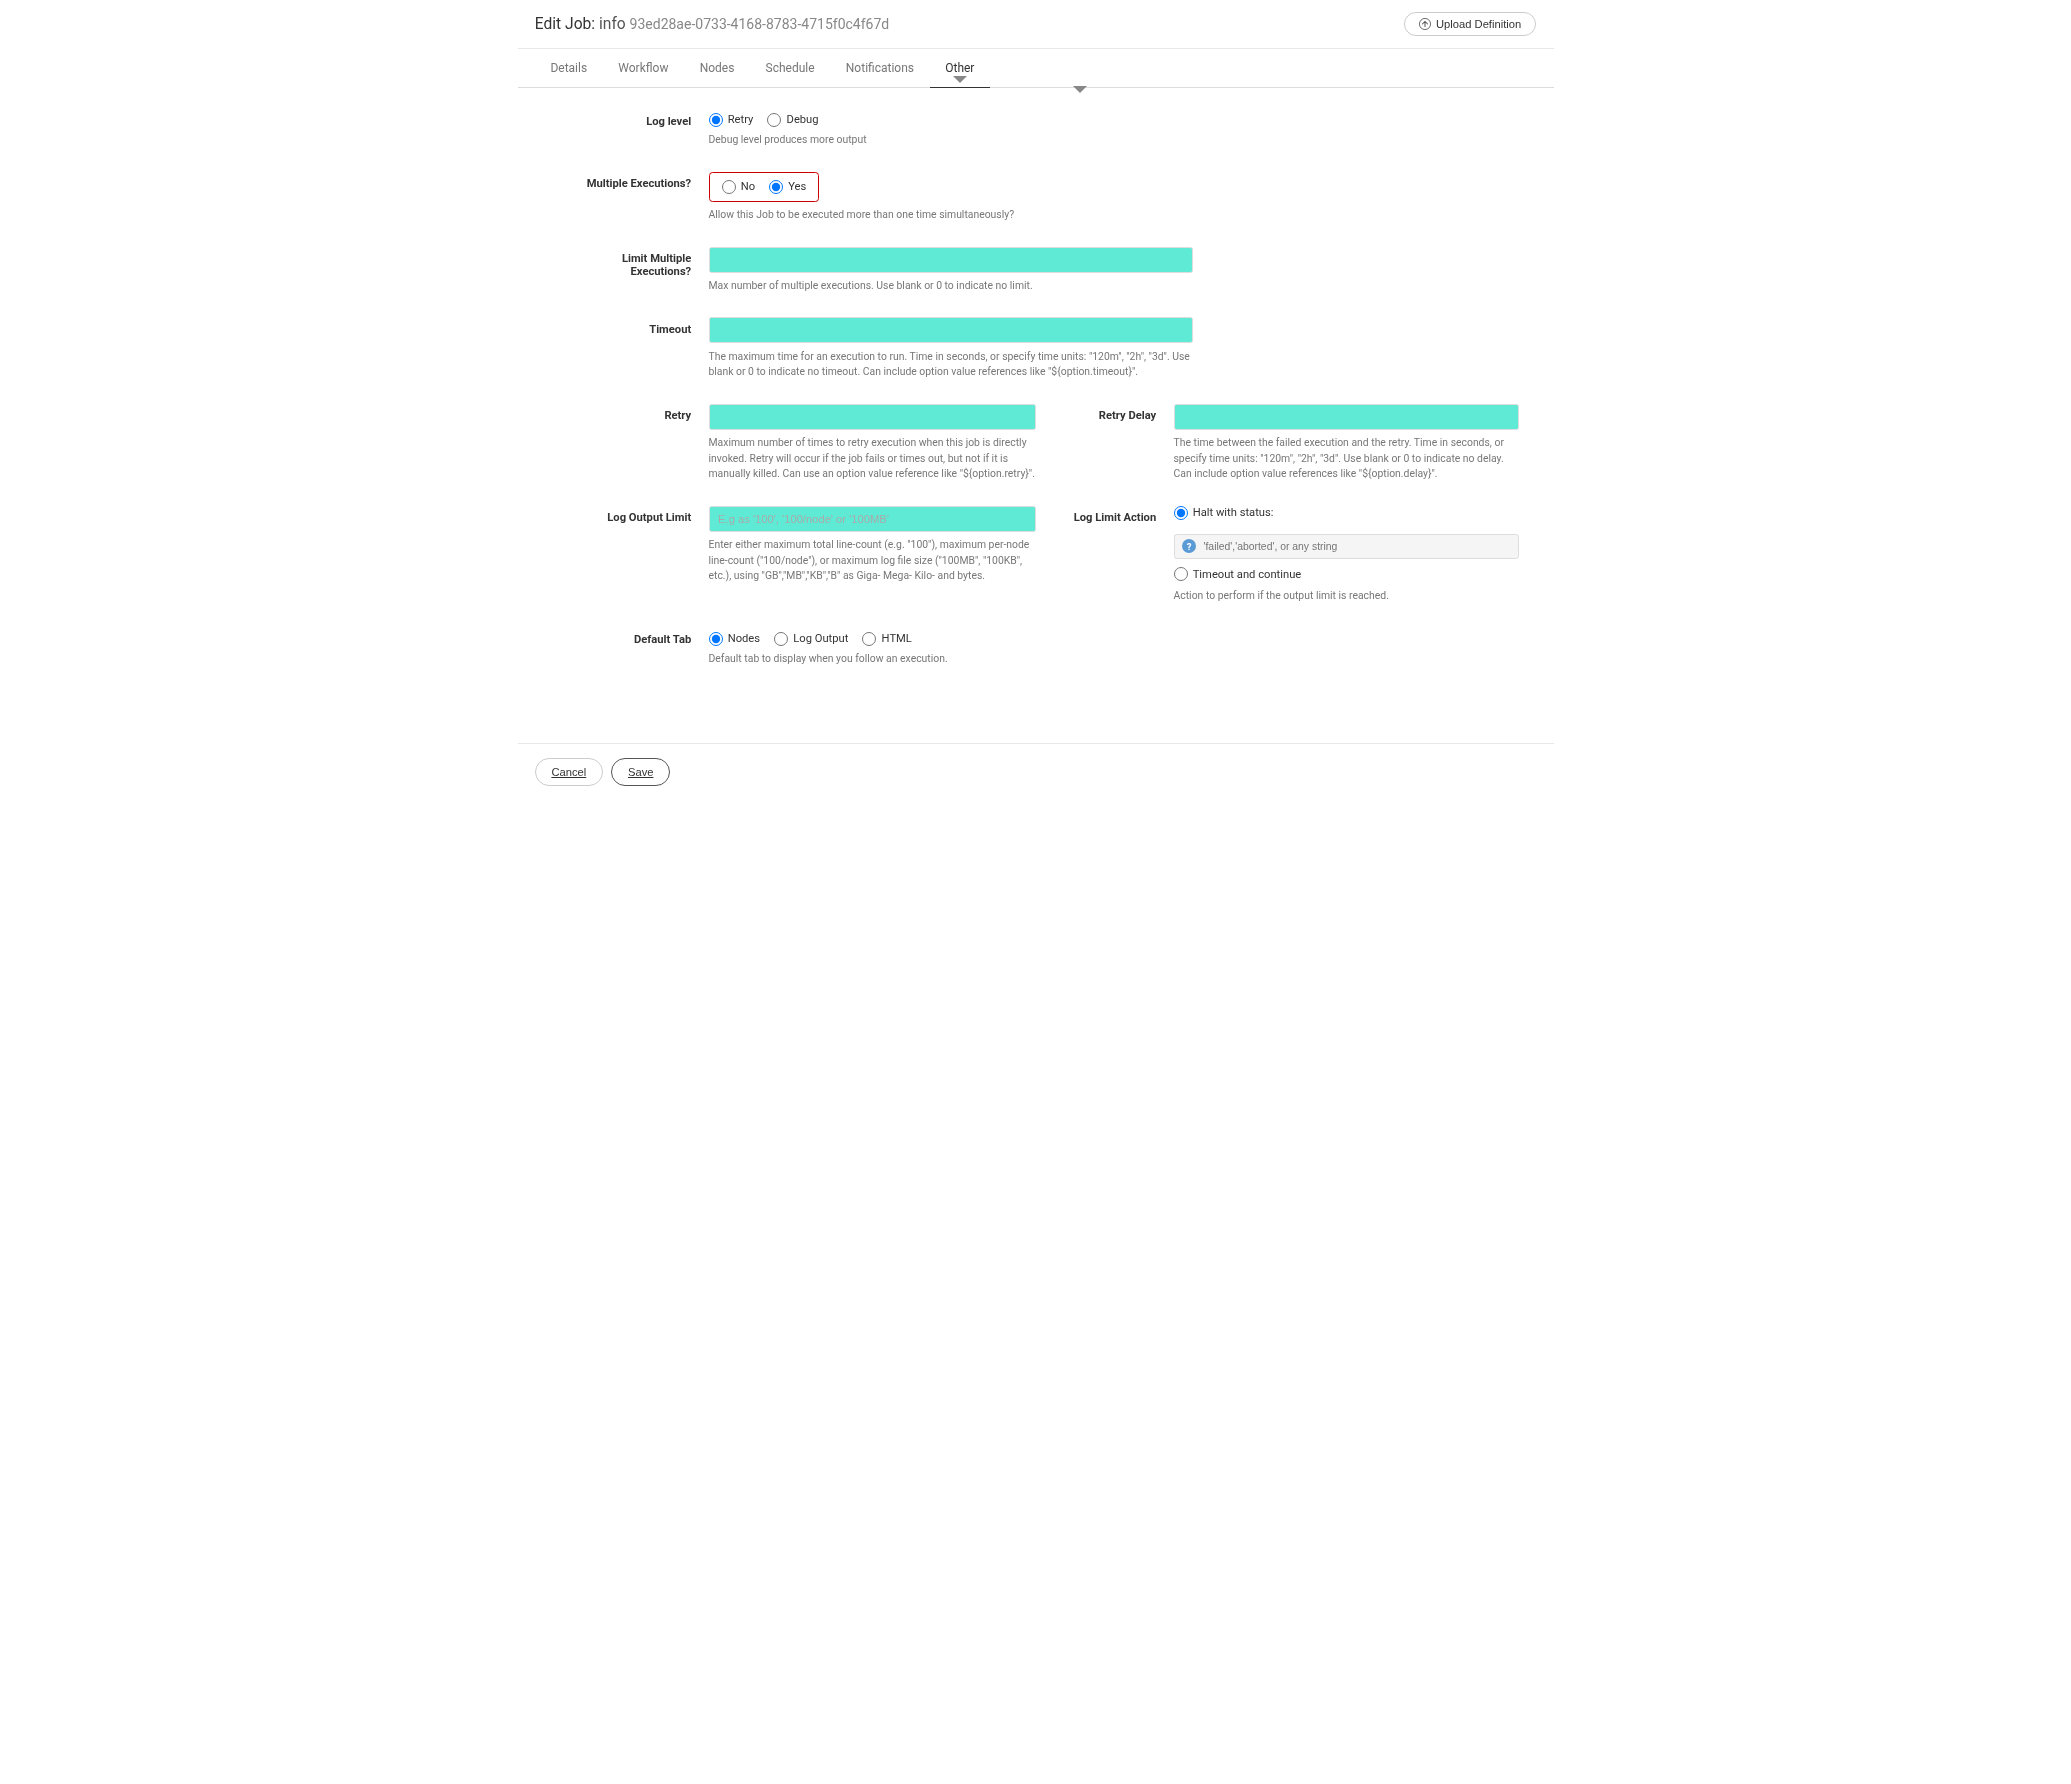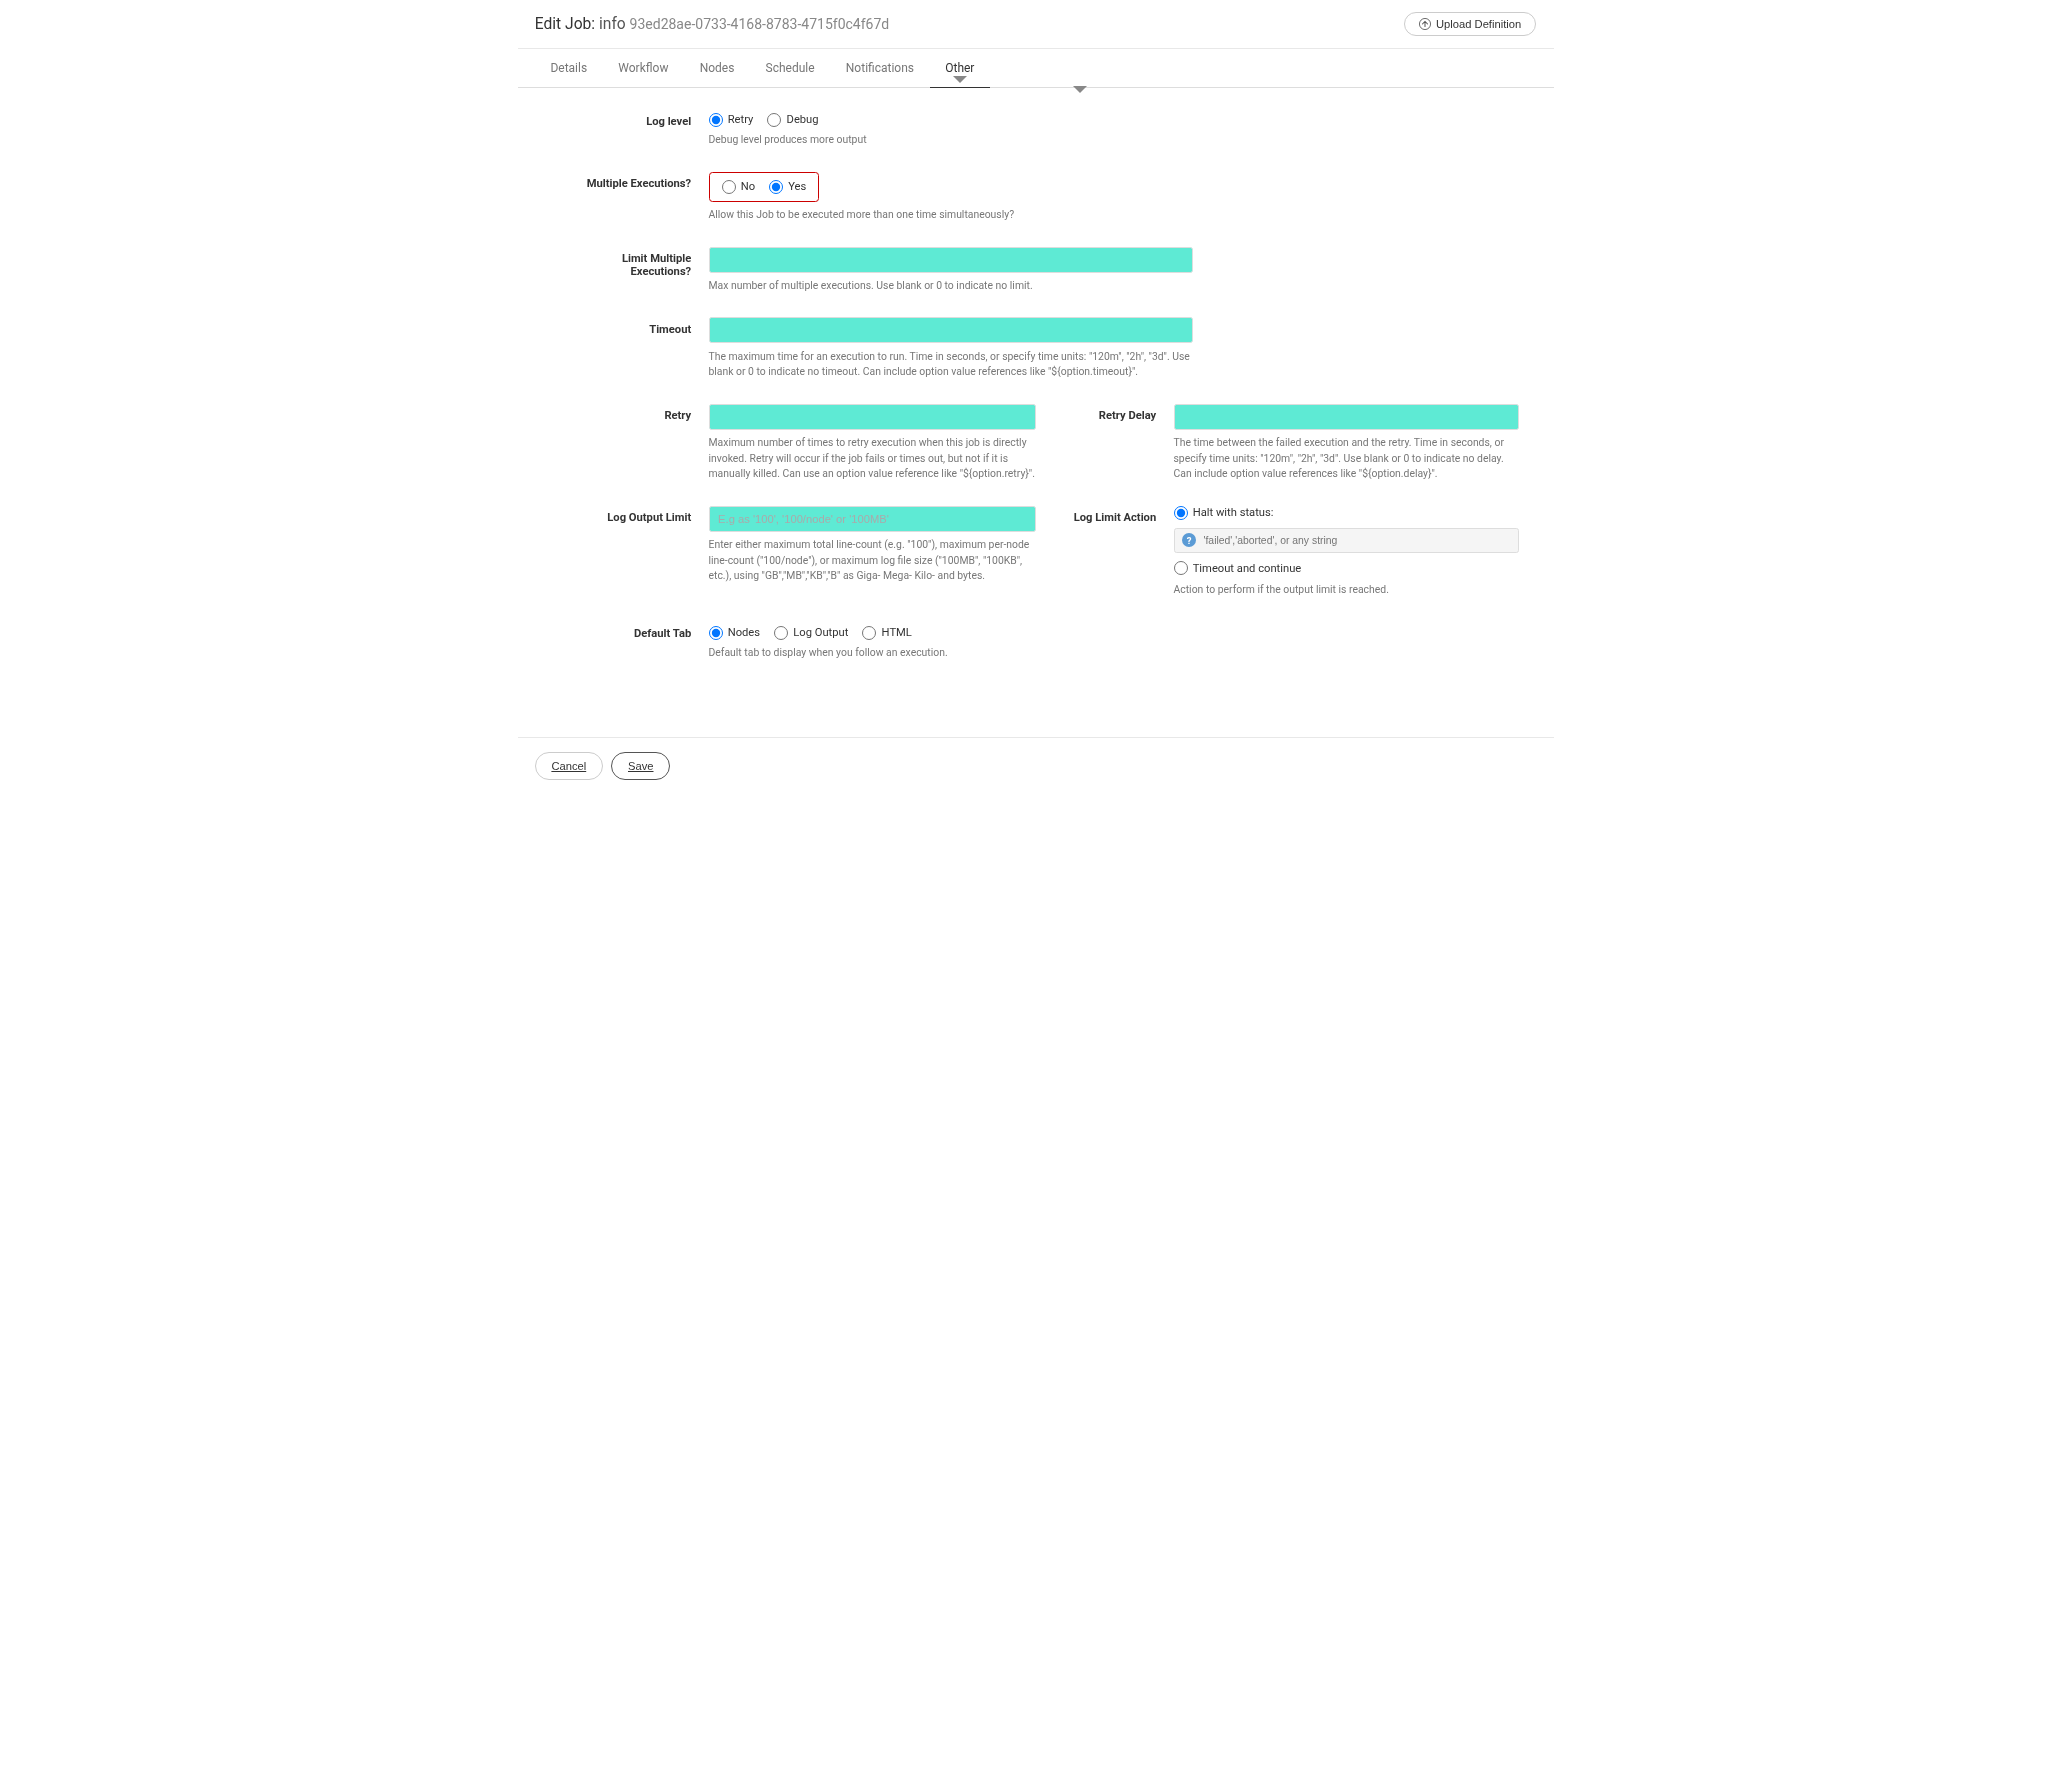--- a/index.html
+++ b/index.html
@@ -191,21 +191,21 @@
     }
 
     
     .log-limit-action-field {
       flex: 1;
     }
     .halt-status-group {
       display: flex;
       align-items: center;
       gap: 7px;
-      margin-bottom: 8px;
+      margin-bottom: 14px;
     }
     .hint-input-wrapper {
       position: relative;
       display: flex;
       align-items: center;
       margin-bottom: 8.6px;
     }
     .hint-icon {
       position: absolute;
       left: 8.6px;

